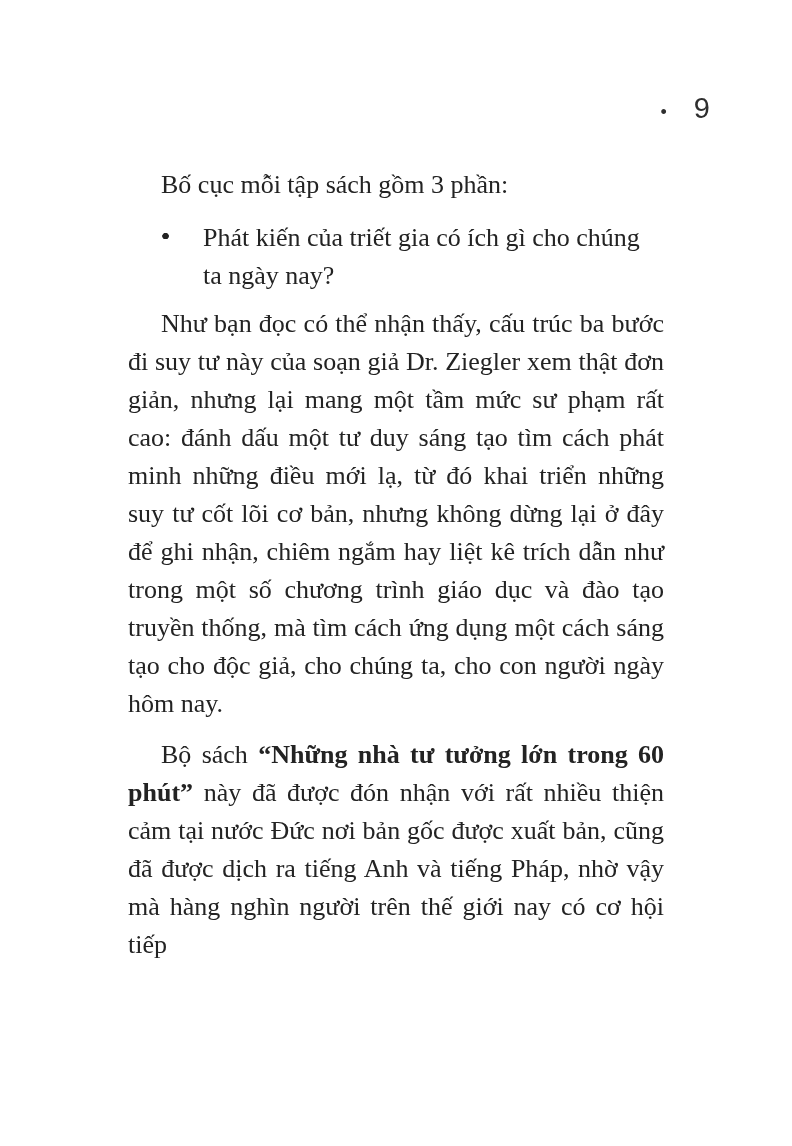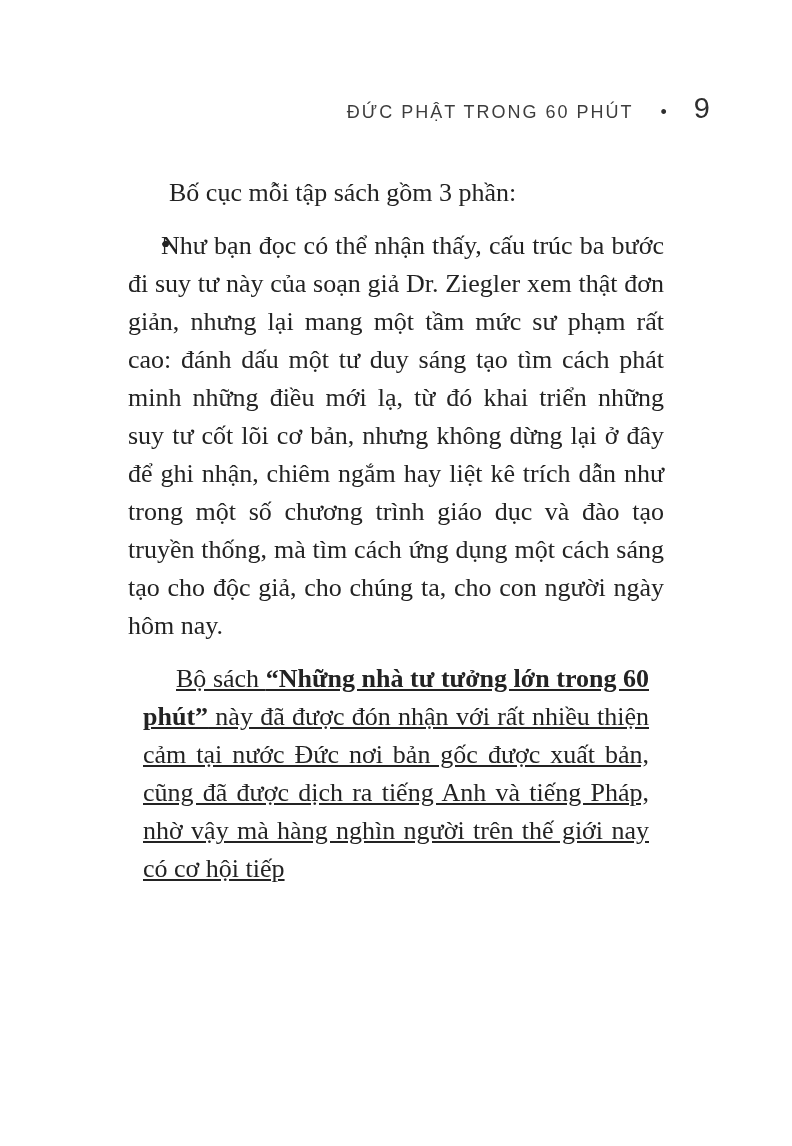--- a/index.html
+++ b/index.html
@@ -42,21 +42,21 @@
   
   .text-block {
     position: absolute;
     left: 128px;
     top: 166px;
     width: 536px;
     font-size: 26px;
     line-height: 38px;
     text-align: justify;
   }
-  .para { margin: 8px; }
+  .para { margin: 0; }
   .indent { text-indent: 33px; }
   .intro { margin-bottom: 15px; text-align: left; }
   .bullet-list {
     list-style: none;
     margin: 0 0 8px 0;
     padding: 0;
     text-align: left;
   }
   .bullet-item {
     position: relative;
@@ -64,47 +64,47 @@
     margin-bottom: 10px;
   }
   .bullet {
     position: absolute;
     left: 33px;
     top: -1px;
     font-size: 26px;
     color: #232323;
   }
   .para-body { margin: 0 0 13px 0; }
-  .para-series { margin: 15px; text-decoration: underline; }
+  .para-series { margin: 0; }
   .bold-title { font-weight: bold; }
 </style>
 </head>
 <body>
 
 <div class="page">
 
   <header class="running-head">
-    <span class="running-title">ĐỨC PHẬT TRONG 60 PHÚT</span>
     <span class="head-sep">•</span>
     <span class="page-number">9</span>
   </header>
 
   <main class="text-block">
 
     <p class="para indent intro">Bố cục mỗi tập sách gồm 3 phần:</p>
 
     <ul class="bullet-list">
       <li class="bullet-item">
         <span class="bullet">•</span>
       </li>
       <li class="bullet-item">
         <span class="bullet">•</span>
       </li>
       <li class="bullet-item">
         <span class="bullet">•</span>
+        <span>Phát kiến của triết gia có ích gì cho chúng ta ngày nay?</span>
       </li>
     </ul>
 
     <p class="para indent para-body">Như bạn đọc có thể nhận thấy, cấu trúc ba bước đi suy tư này của soạn giả Dr. Ziegler xem thật đơn giản, nhưng lại mang một tầm mức sư phạm rất cao: đánh dấu một tư duy sáng tạo tìm cách phát minh những điều mới lạ, từ đó khai triển những suy tư cốt lõi cơ bản, nhưng không dừng lại ở đây để ghi nhận, chiêm ngắm hay liệt kê trích dẫn như trong một số chương trình giáo dục và đào tạo truyền thống, mà tìm cách ứng dụng một cách sáng tạo cho độc giả, cho chúng ta, cho con người ngày hôm nay.</p>
 
     <p class="para indent para-series"><span>Bộ sách </span><span class="bold-title">“Những nhà tư tưởng lớn trong 60 phút”</span><span> này đã được đón nhận với rất nhiều thiện cảm tại nước Đức nơi bản gốc được xuất bản, cũng đã được dịch ra tiếng Anh và tiếng Pháp, nhờ vậy mà hàng nghìn người trên thế giới nay có cơ hội tiếp</span></p>
 
   </main>
 
 </div>

